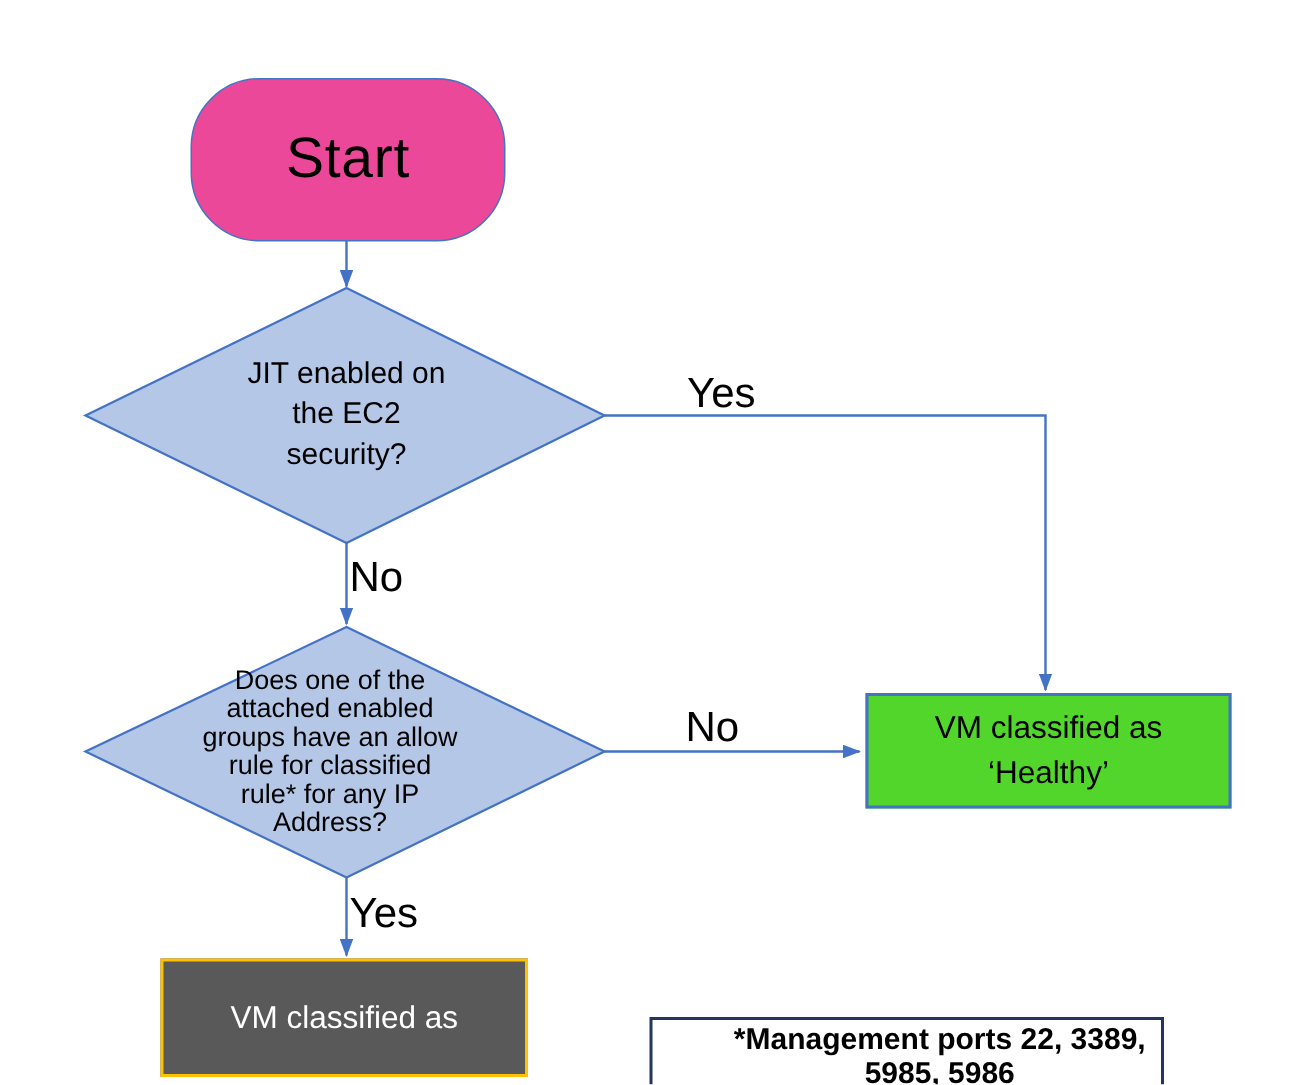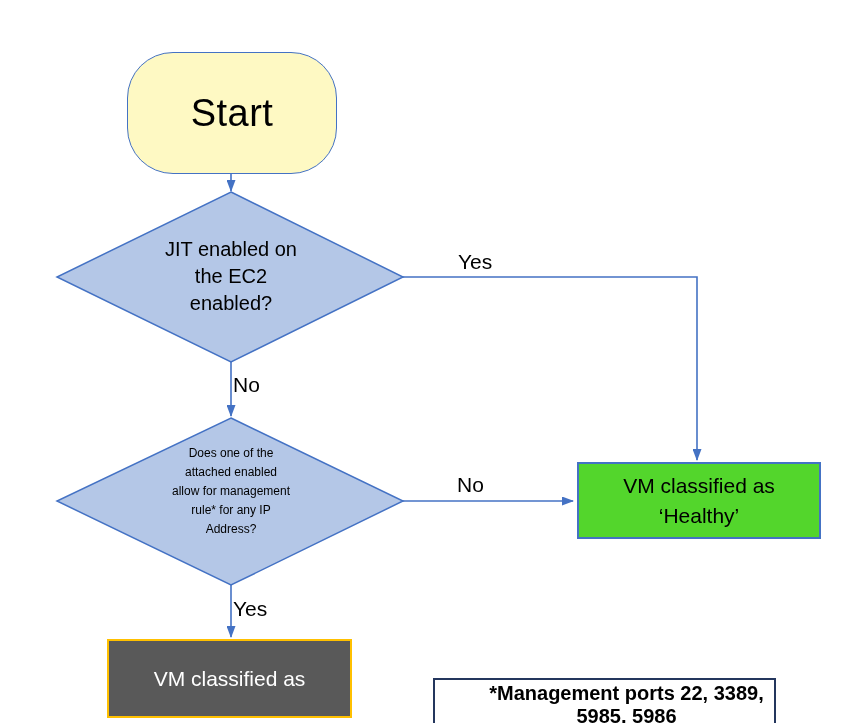--- a/index.html
+++ b/index.html
@@ -8,43 +8,43 @@
     font-family:"Liberation Sans", sans-serif; color:#000; overflow:hidden;
   }
   .canvas svg { position:absolute; left:0; top:0; }
   .conn { stroke:#4472c4; stroke-width:1.6; fill:none; }
   .diamond { fill:#b4c7e7; stroke:#4472c4; stroke-width:1.5; }
 
   .abs { position:absolute; box-sizing:border-box; }
   .center { display:flex; flex-direction:column; align-items:center; justify-content:center; text-align:center; }
 
   .start-node {
-    left:127px; top:52px; width:210px; height:122px;
-    background:#fef9c3; border:1.5px solid #4472c4; border-radius:46px;
+    left:127px; top:52px; width:210px; height:109px;
+    background:#ec4899; border:1.5px solid #4472c4; border-radius:46px;
     font-size:38px; letter-spacing:0.5px;
   }
   .d1-label { left:136px; top:236px; width:190px; font-size:20px; line-height:27px; }
-  .d2-label { left:131px; top:444px; width:200px; font-size:12px; line-height:19px; }
+  .d2-label { left:120px; top:444px; width:200px; font-size:18px; line-height:19px; }
 
   .healthy-box {
     left:577px; top:462px; width:244px; height:77px;
     background:#53d62c; border:2px solid #4472c4;
     font-size:21px; line-height:30px;
   }
   .unhealthy-box {
     left:107px; top:639px; width:245px; height:79px;
     background:#595959; border:2.5px solid #ffc000; color:#ffffff;
     font-size:21px; line-height:30px;
   }
   .note-box {
     left:433px; top:678px; width:343px; height:54px;
     background:#ffffff; border:2px solid #24365d;
     font-size:20px; font-weight:600;padding-left:44px;
   }
-  .edge-label { font-size:21px; line-height:26px; }
+  .edge-label { font-size:28px; line-height:26px; }
   .lbl-yes1 { left:458px; top:249px; }
   .lbl-no1  { left:233px; top:372px; }
   .lbl-no2  { left:457px; top:472px; }
   .lbl-yes2 { left:233px; top:596px; }
   .line { display:block; }
 </style>
 </head>
 <body>
 
 <div class="canvas">
@@ -66,27 +66,28 @@
     <polygon class="diamond" points="231,418 403,501 231,585 57,501"></polygon>
   </svg>
 
   <div class="abs center start-node">
     <span class="line">Start</span>
   </div>
 
   <div class="abs center d1-label">
     <span class="line">JIT enabled on</span>
     <span class="line">the EC2</span>
-    <span class="line">enabled?</span>
+    <span class="line">security?</span>
   </div>
 
   <div class="abs center d2-label">
     <span class="line">Does one of the</span>
     <span class="line">attached enabled</span>
-    <span class="line">allow for management</span>
+    <span class="line">groups have an allow</span>
+    <span class="line">rule for classified</span>
     <span class="line">rule* for any IP</span>
     <span class="line">Address?</span>
   </div>
 
   <div class="abs center healthy-box">
     <span class="line">VM classified as</span>
     <span class="line">‘Healthy’</span>
   </div>
 
   <div class="abs center unhealthy-box">

